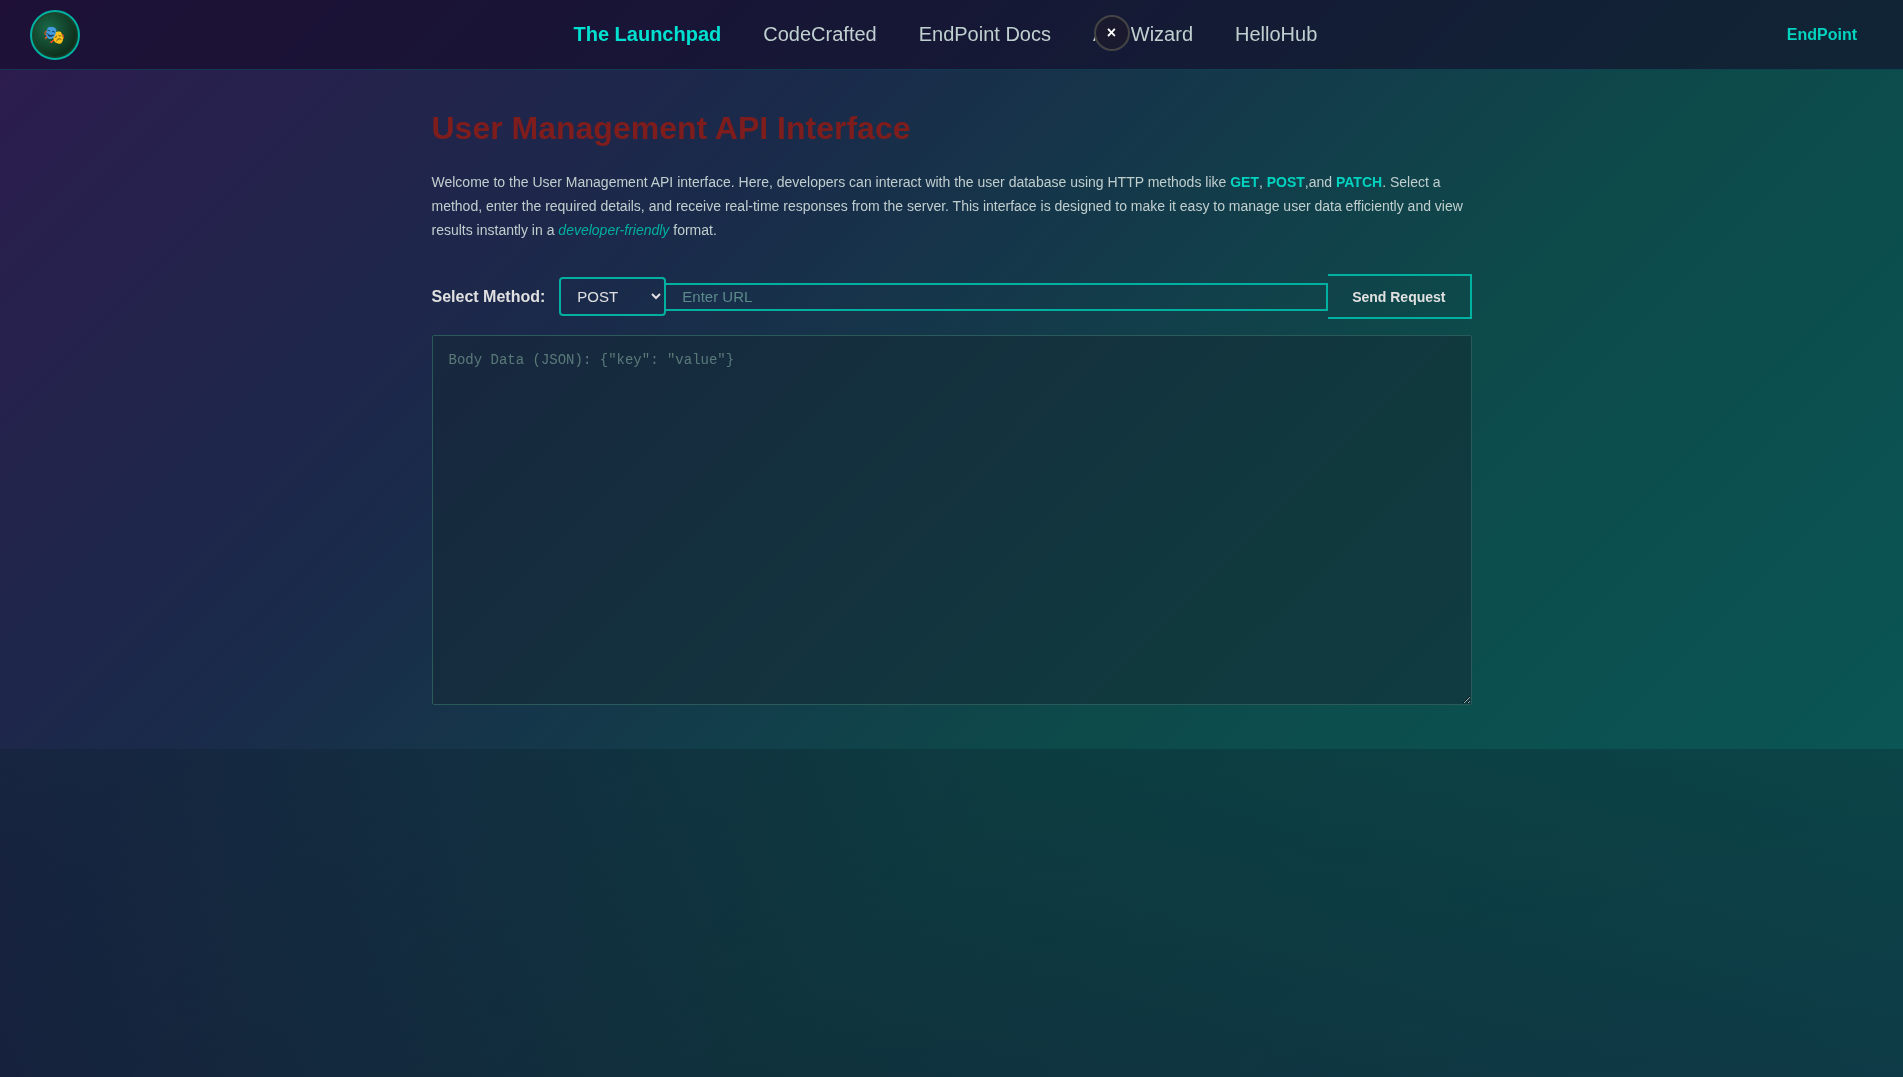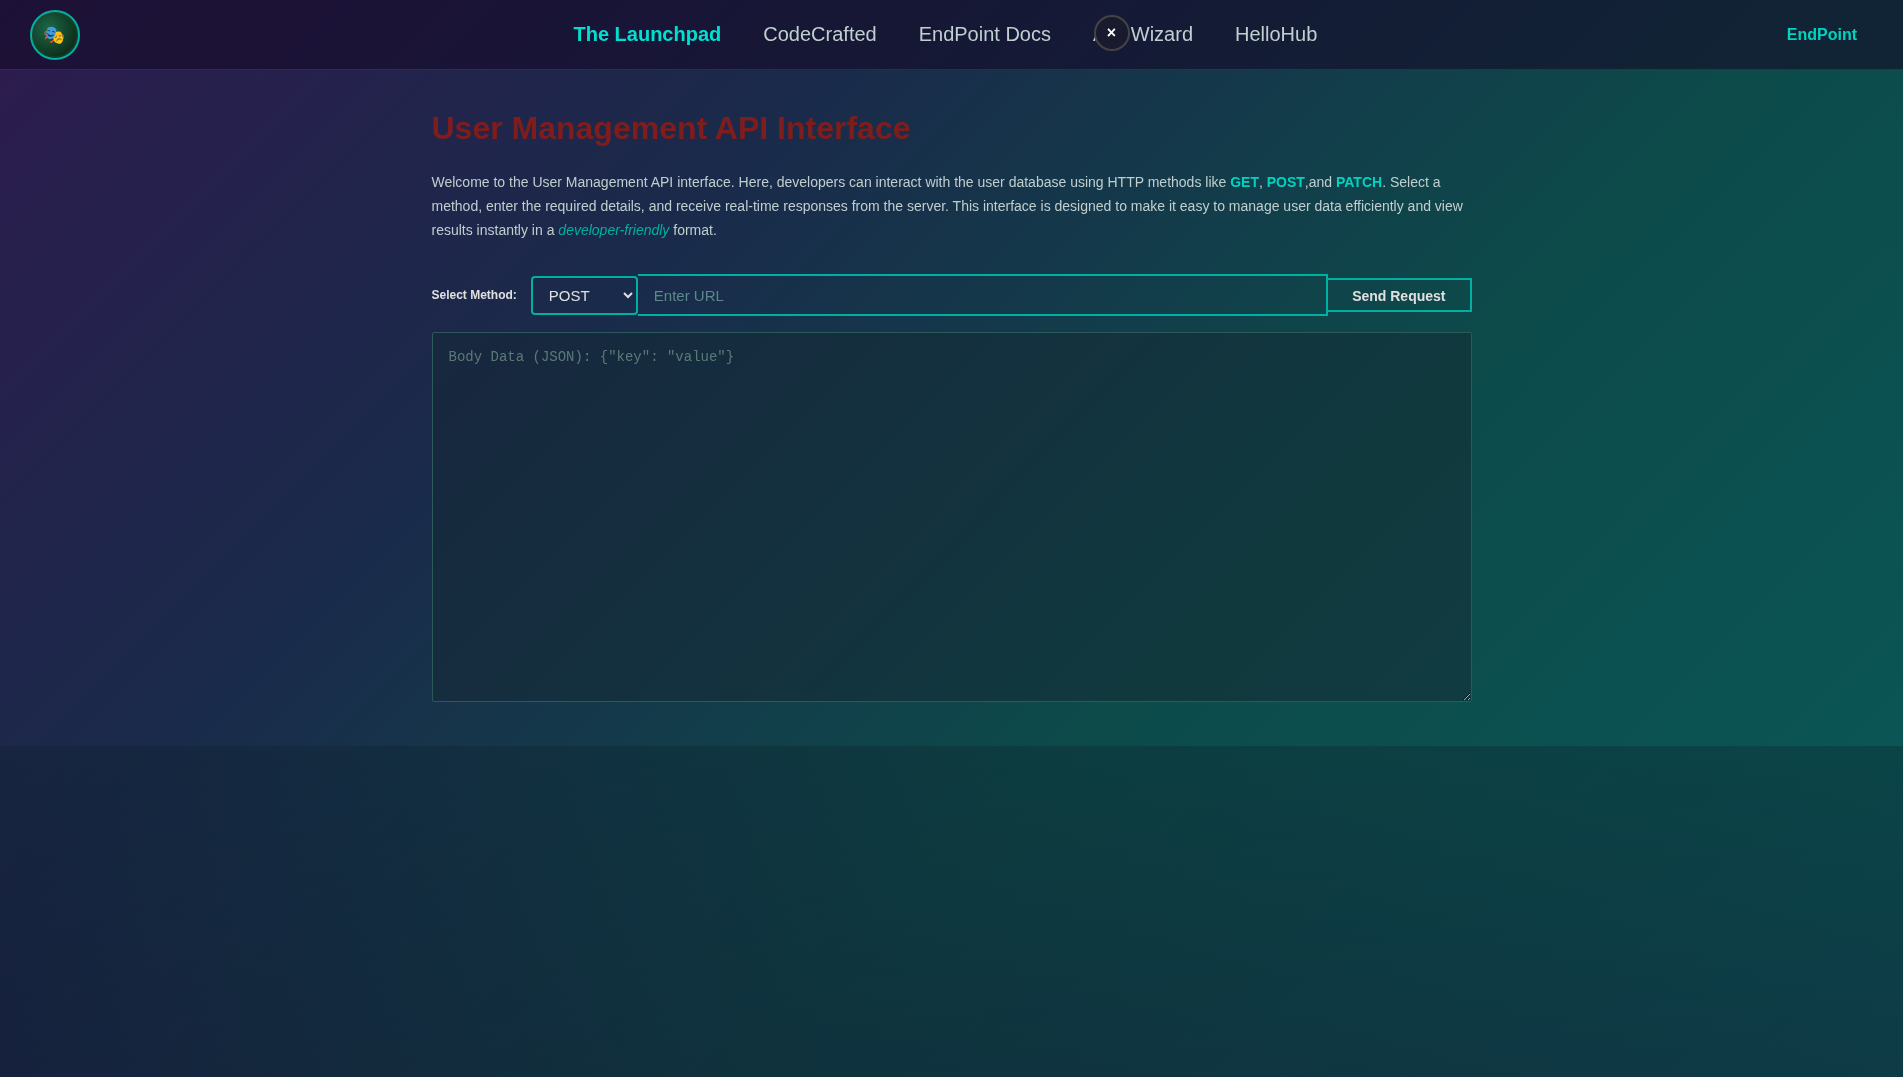--- a/index.html
+++ b/index.html
@@ -159,21 +159,21 @@
 
     
     .form-row {
       display: flex;
       align-items: center;
       gap: 0;
       margin-bottom: 16px;
     }
 
     .select-label {
-      font-size: 12px;
+      font-size: 16px;
       font-weight: 700;
       color: #e0e0e0;
       margin-right: 14px;
       white-space: nowrap;
     }
 
     .method-select {
       background: transparent;
       border: 2px solid #00b0a0;
       color: #e0e0e0;
@@ -193,37 +193,37 @@
 
     .url-input {
       flex: 1;
       background: transparent;
       border: 2px solid #00b0a0;
       border-left: none;
       color: #c0d0d0;
       padding: 8px 16px;
       font-size: 15px;
       outline: none;
-      height: 42px;
+      height: 28px;
     }
 
     .url-input::placeholder {
       color: #5a8a8a;
     }
 
     .send-btn {
       background: transparent;
       border: 2px solid #00b0a0;
       border-left: none;
       color: #e0e0e0;
       padding: 8px 24px;
       font-size: 14px;
       font-weight: 600;
       cursor: pointer;
-      height: 34px;
+      height: 45px;
       white-space: nowrap;
     }
 
     
     .body-textarea {
       width: 100%;
       min-height: 370px;
       background: rgba(20, 40, 50, 0.5);
       border: 1px solid #2a5a5a;
       color: #7a9a9a;

